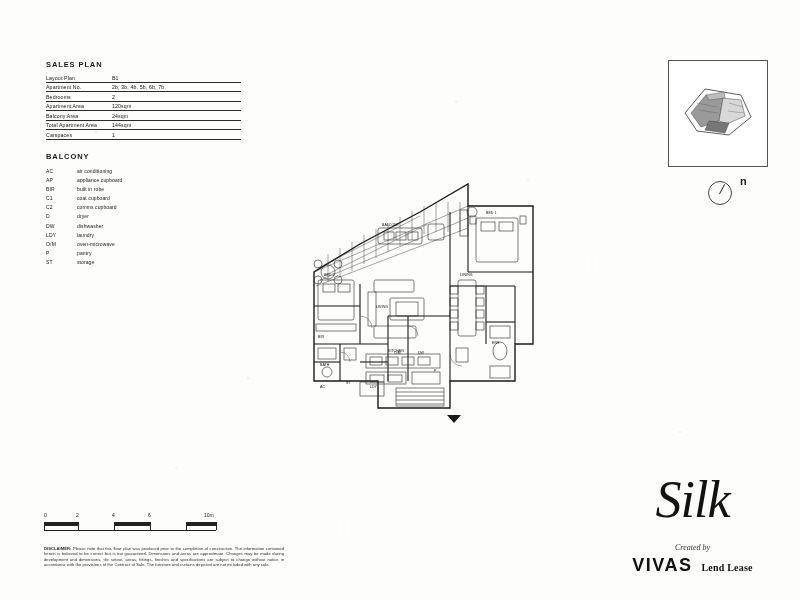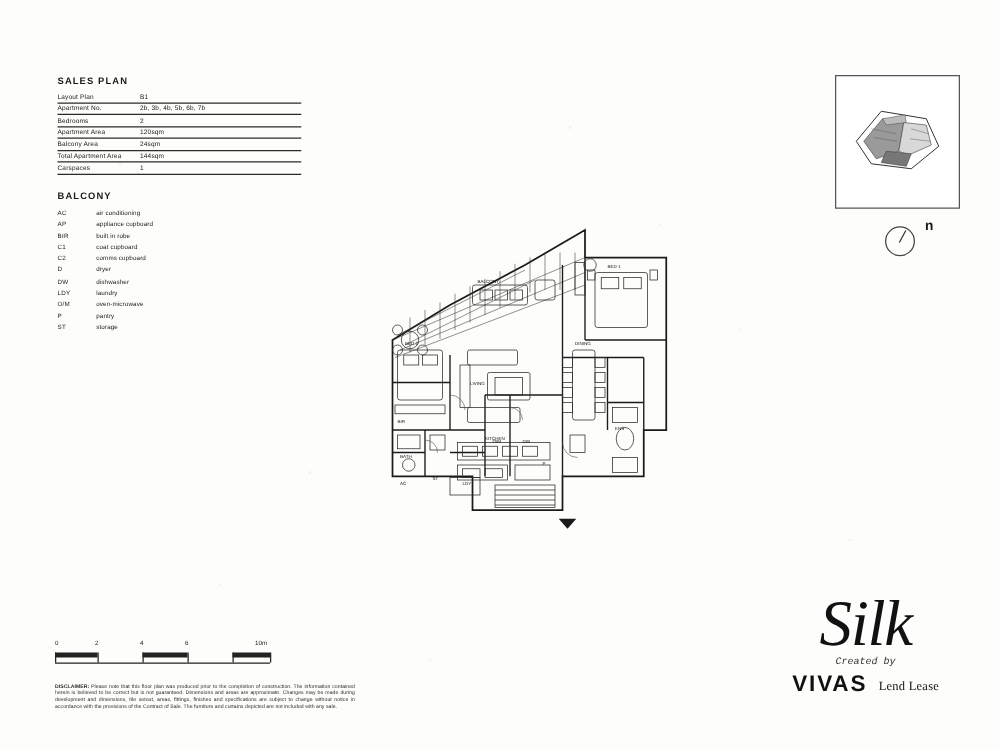--- a/index.html
+++ b/index.html
@@ -62,24 +62,24 @@
   .sb-gfx .base{position:absolute;top:7.5px;left:0;height:.7px;background:#222;}
   .sb-gfx .blk{position:absolute;top:0;height:4px;background:#222;}
 
   
   .disclaimer{position:absolute;left:44px;top:546px;width:240px;font-size:4.1px;line-height:5.4px;color:#2a2a2a;letter-spacing:.05px;text-align:justify;}
   .dsc-head{font-weight:700;}
 
   
   .brand{position:absolute;left:600px;top:476px;width:185px;text-align:center;}
   .brand .silk{font-family:"Liberation Serif", serif;font-style:italic;font-size:52px;line-height:48px;letter-spacing:-1px;color:#111;}
-  .brand .created{font-family:Liberation Mono, monospace;font-style:italic;font-size:8px;color:#333;margin-top:1px;}
+  .brand .created{font-family:Liberation Serif, serif;font-style:italic;font-size:8px;color:#333;margin-top:19px;}
   .brand .logos{display:flex;align-items:flex-end;justify-content:center;gap:9px;margin-top:3px;text-align:center;}
   .brand .vivas{font-family:"Liberation Sans", sans-serif;font-weight:700;font-size:18px;letter-spacing:1.5px;color:#111;}
-  .brand .lend{font-family:"Liberation Serif", serif;font-weight:400;font-size:10px;letter-spacing:.2px;color:#111;margin-bottom:3px;}
+  .brand .lend{font-family:"Liberation Serif", serif;font-weight:700;font-size:10px;letter-spacing:.2px;color:#111;margin-bottom:3px;}
 
   
   .plan-arrow{position:absolute;left:447px;top:415px;width:0;height:0;
      border-left:7px solid transparent;border-right:7px solid transparent;border-top:8px solid #1a1a1a;}
 </style>
 </head>
 <body>
 
 <div class="page">
   <div class="speckle"></div>

